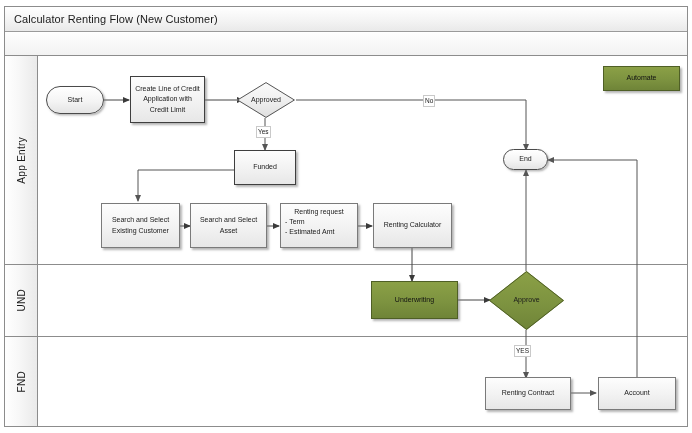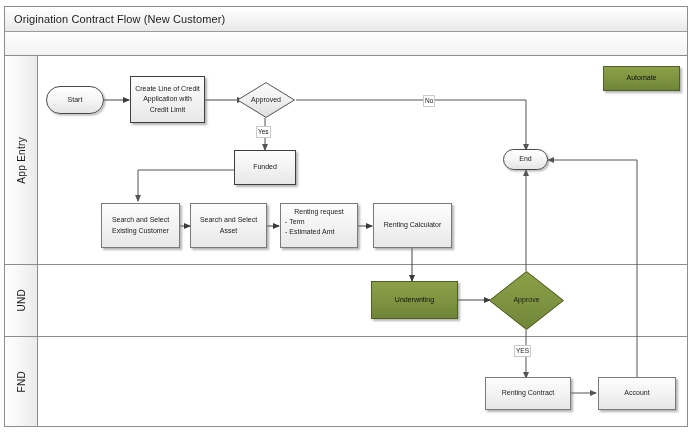--- a/index.html
+++ b/index.html
@@ -180,21 +180,21 @@
   }
 </style>
 </head>
 <body>
 
 <div id="canvas">
 
   <div class="pool-frame"></div>
 
   <div class="title-band">
-    <div class="title-text">Origination Contract Flow (New Customer)</div>
+    <div class="title-text">Calculator Renting Flow (New Customer)</div>
   </div>
   <div class="title-gap"></div>
 
   <div class="lane" style="top:56px;height:209px;">
     <div class="lane-label">
       <span>App Entry</span>
     </div>
     <div class="lane-body"></div>
   </div>
 

